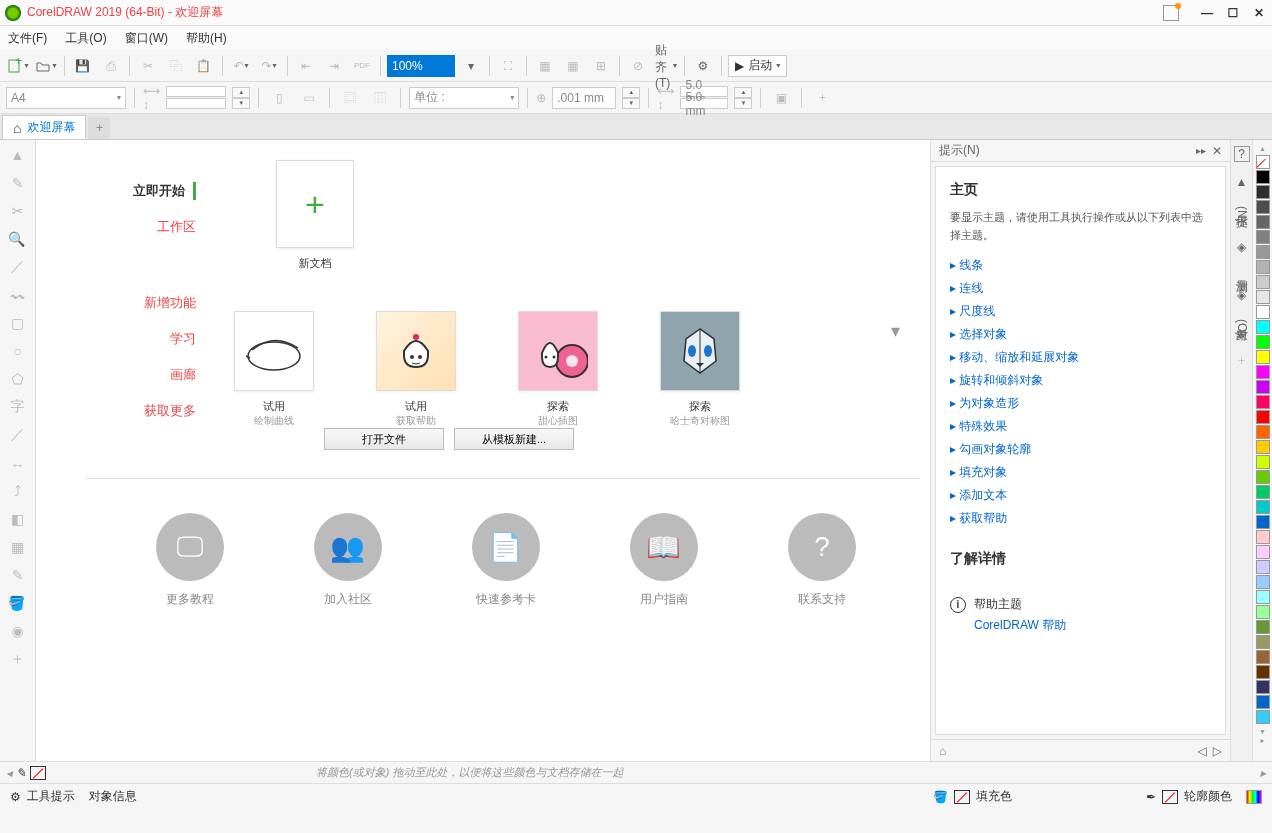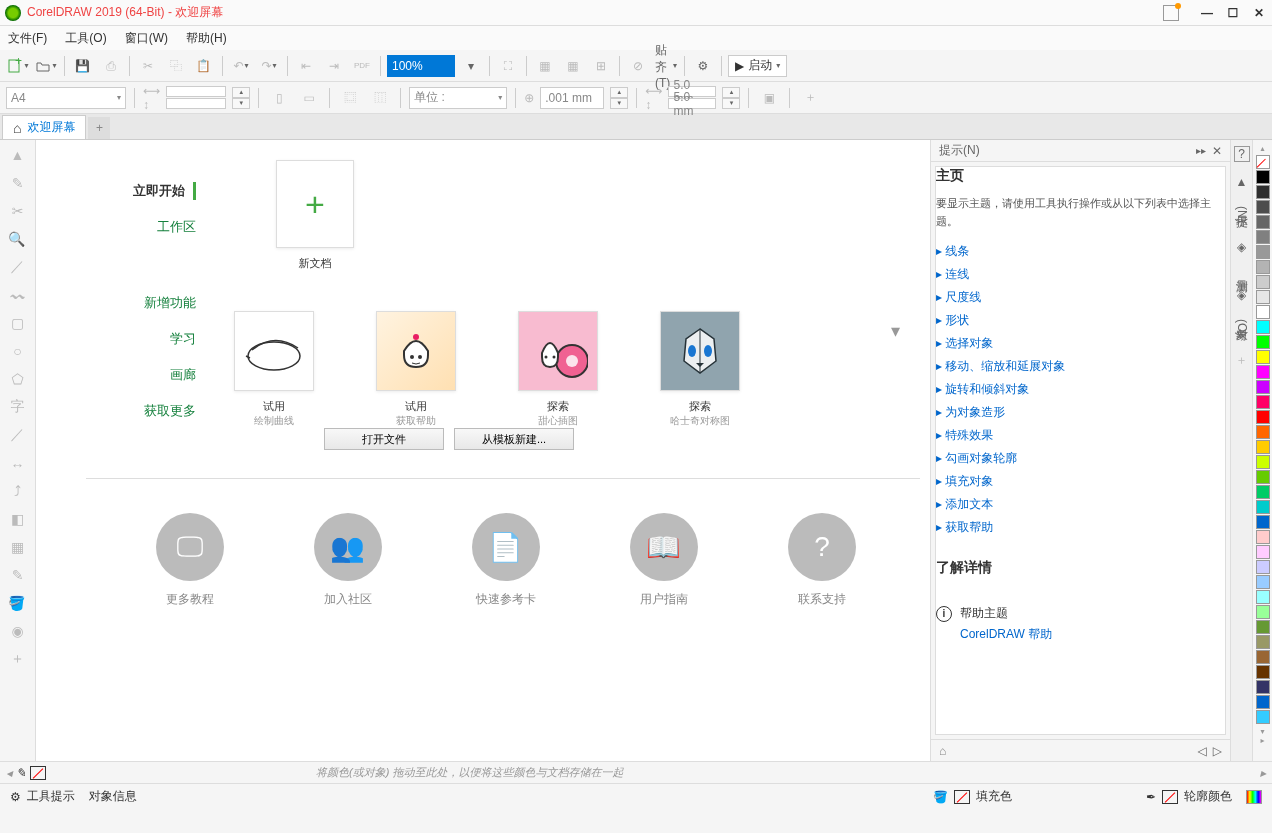--- a/index.html
+++ b/index.html
@@ -28,39 +28,39 @@
 .doctab{height:24px;padding:0 10px;display:flex;align-items:center;gap:6px;background:#fff;border:1px solid #ccc;border-bottom:none;color:#0078d7}
 .doctab .homeicon{color:#333;font-size:14px}
 .addtab{width:22px;height:22px;display:flex;align-items:center;justify-content:center;background:#ddd;color:#888;margin-left:2px}
 .workarea{display:flex;height:621px;background:#fff}
 .toolsleft{width:36px;background:#f5f5f5;border-right:1px solid #ddd;display:flex;flex-direction:column;align-items:center;padding-top:4px;gap:6px}
 .tool{width:22px;height:22px;display:flex;align-items:center;justify-content:center;color:#555;font-size:14px}
 .tool.dis{color:#bbb}
 .welcome{flex:1;background:#fff;padding:20px 10px 10px 30px;position:relative;overflow:auto}
 .welcome-inner{display:flex;gap:30px}
 .wnav{width:130px;text-align:right;display:flex;flex-direction:column;gap:18px;padding-top:22px}
-.wnav-item{color:#15803d;cursor:pointer;font-size:13px}
+.wnav-item{color:#ef4444;cursor:pointer;font-size:13px}
 .wnav-item.sel{color:#333;font-weight:bold;border-right:3px solid #4a4;padding-right:8px}
 .wcontent{flex:1}
 .newdoc-card{width:78px;height:88px;border:1px solid #ddd;background:#fff;display:flex;align-items:center;justify-content:center;margin-bottom:8px;box-shadow:0 1px 3px rgba(0,0,0,0.08)}
 .newdoc-plus{font-size:34px;color:#4a4;font-weight:200}
 .cards-row{display:flex;gap:46px;margin-top:40px}
 .card{width:96px;text-align:center;font-size:11px;color:#666}
 .card-img{width:80px;height:80px;border:1px solid #ddd;margin:0 auto 8px;background:#fff;box-shadow:0 1px 3px rgba(0,0,0,0.08);display:flex;align-items:center;justify-content:center}
 .card-title{font-size:11px;color:#333}
 .card-sub{font-size:10px;color:#999}
 .btns-row{display:flex;gap:10px;margin-left:98px}
 .bigbtn{width:120px;height:22px;background:linear-gradient(#f8f8f8,#e8e8e8);border:1px solid #bbb;font-size:11px}
 .circles-row{display:flex;gap:90px;margin-top:34px;padding-left:30px}
 .circle-item{text-align:center;color:#888}
 .circle{width:68px;height:68px;border-radius:50%;background:#bbb;margin:0 auto 10px;display:flex;align-items:center;justify-content:center;color:#fff;font-size:28px}
 .hintspanel{width:300px;background:#f5f5f5;border-left:1px solid #ddd;display:flex;flex-direction:column}
 .hints-head{height:22px;border-bottom:1px solid #ddd;display:flex;align-items:center;padding:0 8px;font-size:11px;color:#666}
 .hints-head .spacer{flex:1}
-.hints-body{flex:1;background:#fff;margin:4px;border:1px solid #ddd;overflow:auto}
+.hints-body{flex:1;background:#fff;margin:4px;border:1px solid #ddd;padding:14px;overflow:auto}
 .hints-body h3{font-size:14px;margin-bottom:10px;color:#333}
 .hints-body p{font-size:11px;color:#555;line-height:1.6;margin-bottom:10px}
 .hints-body ul{list-style:none}
 .hints-body li{padding:3px 0}
 .hints-body li::before{content:"▸ ";color:#0066cc}
 .hints-body a{color:#0066cc;text-decoration:none}
 .hints-body .learn{margin-top:20px}
 .hints-body .learn h4{font-size:14px;margin-bottom:24px}
 .hints-body .learn .helpitem{display:flex;align-items:center;gap:8px;padding:4px 0}
 .hints-body .learn .helpitem .icn{width:16px;height:16px;border:1.5px solid #333;border-radius:50%;display:flex;align-items:center;justify-content:center;font-size:10px;font-weight:bold}
@@ -168,21 +168,21 @@
       <span>▴</span>
       <span>▾</span>
     </div>
   <div class="tb-sep"></div>
   <div class="tb-btn" style="color:#bbb">▯</div>
   <div class="tb-btn" style="color:#bbb">▭</div>
   <div class="tb-sep"></div>
   <div class="tb-btn" style="color:#bbb">⿴</div>
   <div class="tb-btn" style="color:#bbb">⿲</div>
   <div class="tb-sep"></div>
-  <div class="field" style="width:98px">
+  <div class="field" style="width:110px">
       <span>单位 :</span>
       <span style="margin-left:auto;font-size:8px">▾</span>
     </div>
   <div class="tb-sep"></div>
   <span style="color:#bbb">⊕</span>
   <div class="field" style="width:64px">
       <span>.001 mm</span>
     </div>
   <div class="spinner">
       <span>▴</span>
@@ -351,21 +351,20 @@
       <span style="font-size:10px">▸▸</span>
       <span style="margin-left:6px">✕</span>
     </div>
     <div class="hints-body">
       <h3>主页</h3>
       <p>要显示主题，请使用工具执行操作或从以下列表中选择主题。</p>
       <ul>
         <li><a>线条</a></li>
         <li><a>连线</a></li>
         <li><a>尺度线</a></li>
-        <li><a>形状</a></li>
         <li><a>选择对象</a></li>
         <li><a>移动、缩放和延展对象</a></li>
         <li><a>旋转和倾斜对象</a></li>
         <li><a>为对象造形</a></li>
         <li><a>特殊效果</a></li>
         <li><a>勾画对象轮廓</a></li>
         <li><a>填充对象</a></li>
         <li><a>添加文本</a></li>
         <li><a>获取帮助</a></li>
       </ul>

